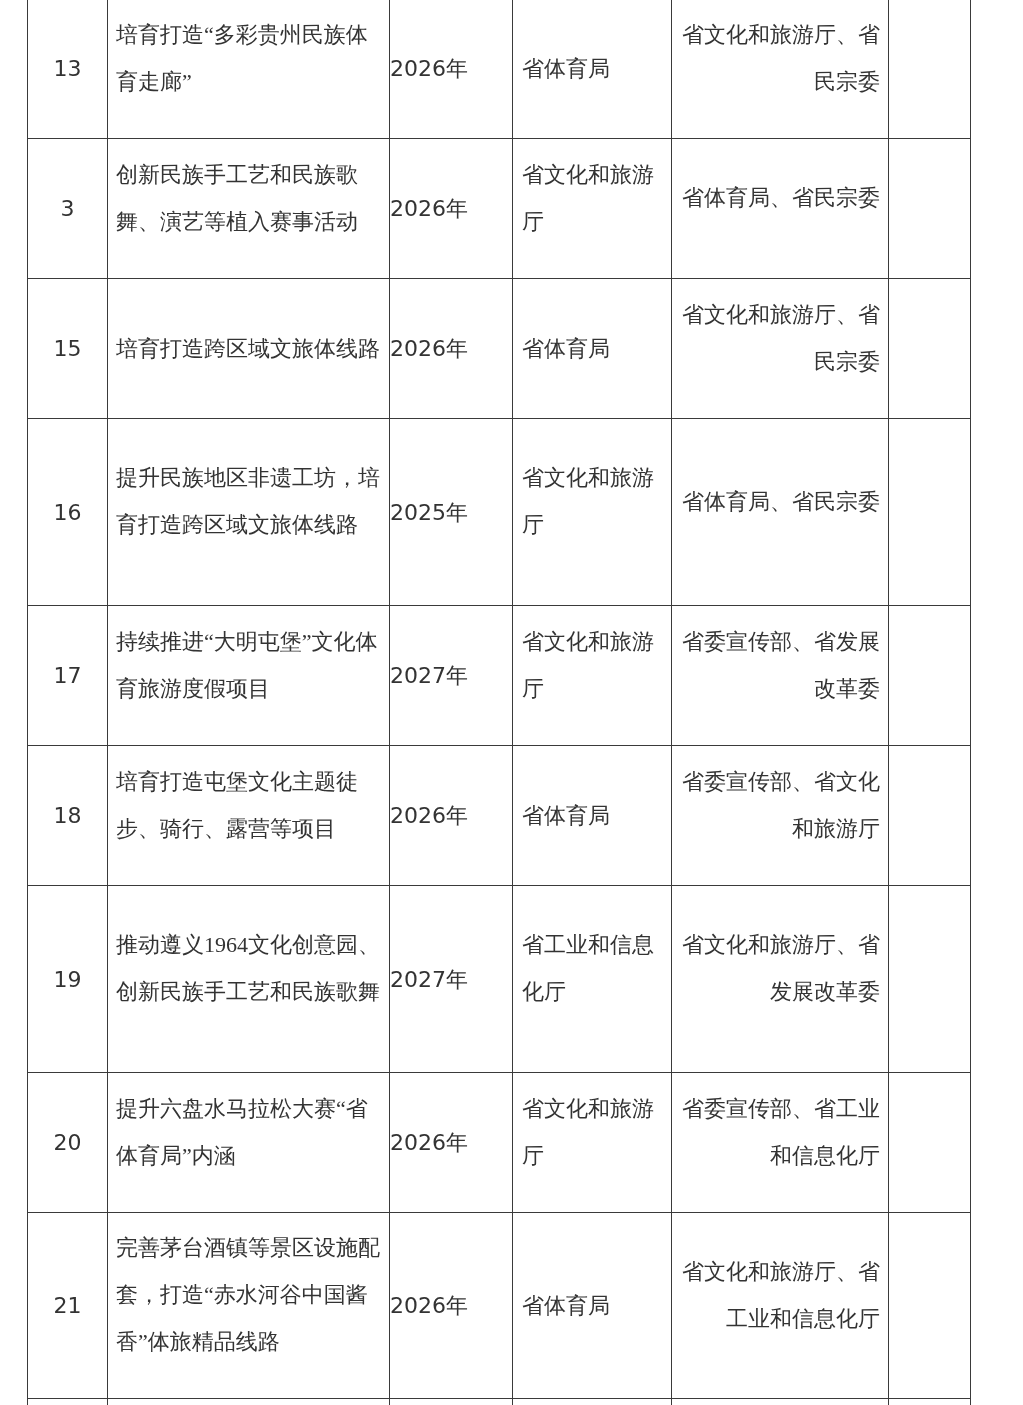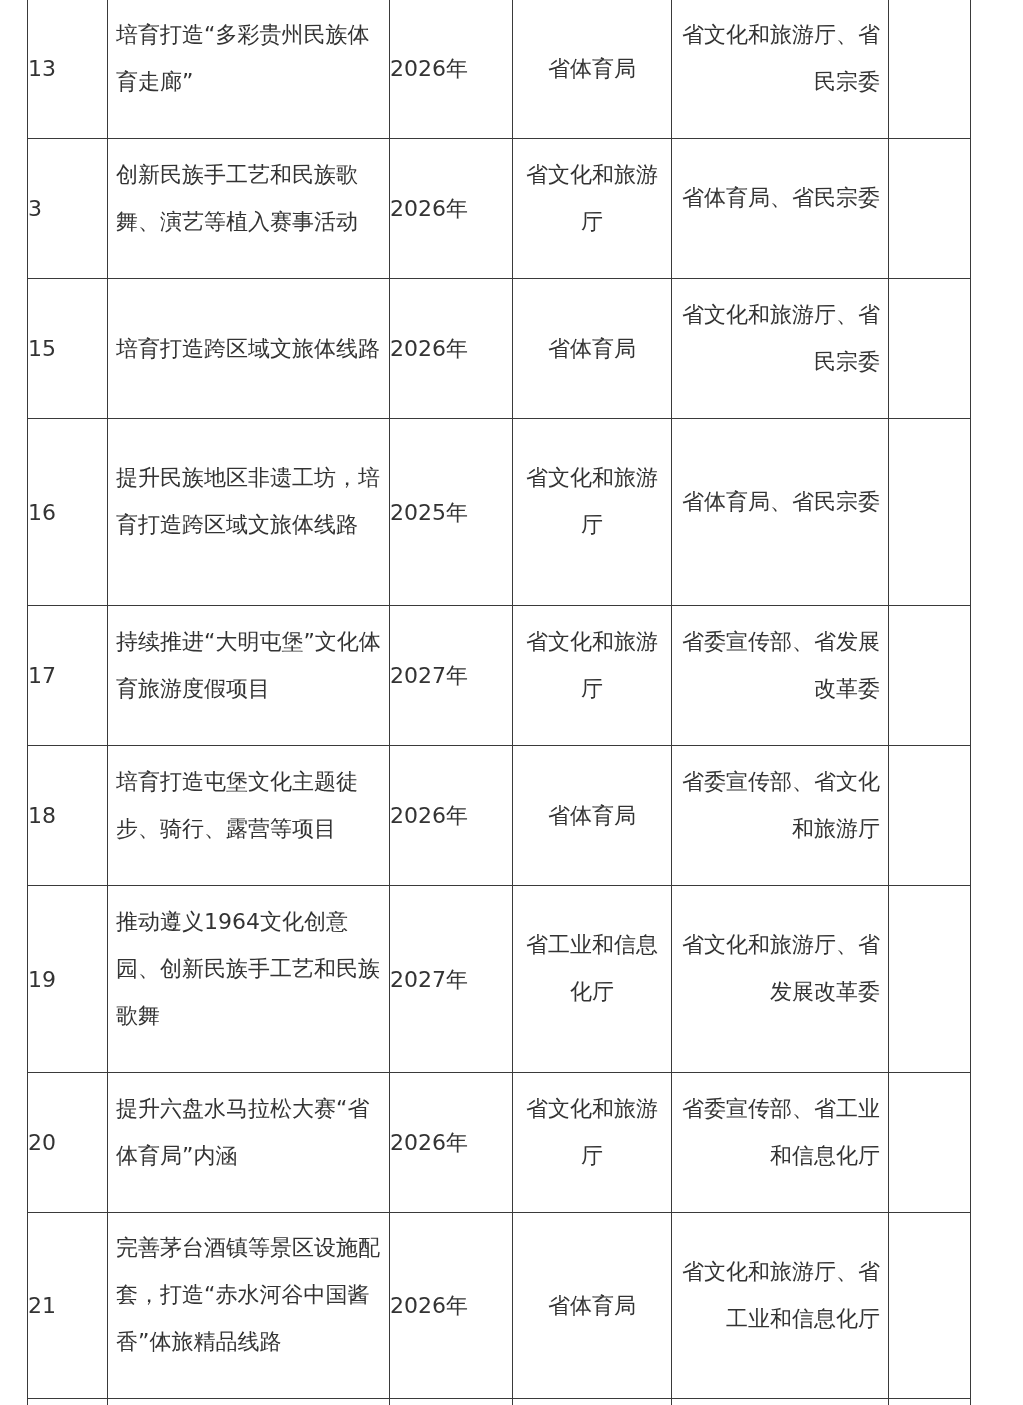--- a/index.html
+++ b/index.html
@@ -1,23 +1,23 @@
 <!DOCTYPE html>
 <html><head>
 <meta charset="utf-8">
 <style>
   html, body { margin: 0; padding: 0; background: #ffffff; }
   body { width: 1023px; height: 1405px; overflow: hidden; position: relative;
          font-family: "DejaVu Sans", "Liberation Sans", sans-serif; color: #333333; }
   table { position: absolute; left: 27px; top: -2px; border-collapse: collapse; table-layout: fixed; }
   td { border: 1.5px solid #3a3a3a; font-size: 22px; line-height: 47px; vertical-align: middle; padding: 0; }
-  td.c-num { width: 79px; }
-  td.c-task { width: 265px; text-align: left; padding-left: 8px; padding-right: 8px; }
+  td.c-num { width: 79px; text-align: center; }
+  td.c-task { width: 265px; text-align: left; padding-left: 8px; padding-right: 8px; font-family: Liberation Serif, serif; }
   td.c-year { width: 122px; }
-  td.c-lead { width: 140px; text-align: center; padding: 0 9px; }
+  td.c-lead { width: 140px; padding: 0 9px; }
   td.c-coop { width: 200px; text-align: right; padding-left: 8px; padding-right: 8px; }
   td.c-note { width: 81px; }
   .cell-text { display: block; padding-bottom: 22px; }
   .cell-center { display: block; }
 </style>
 </head>
 <body>
 
 <table>
   <tbody id="tbody">

